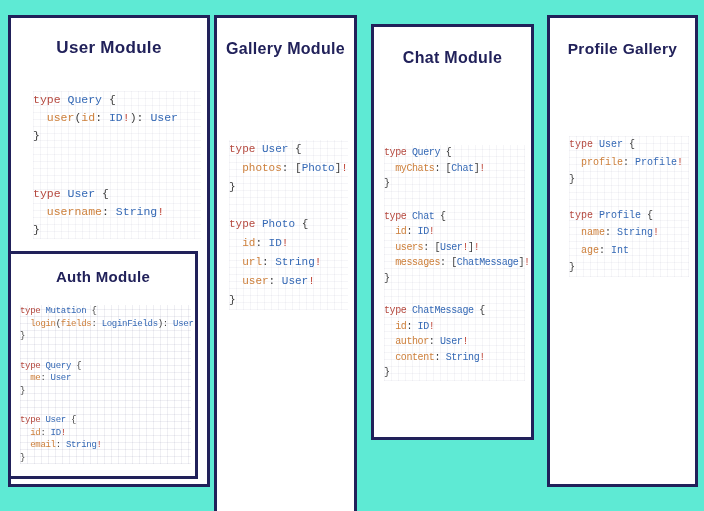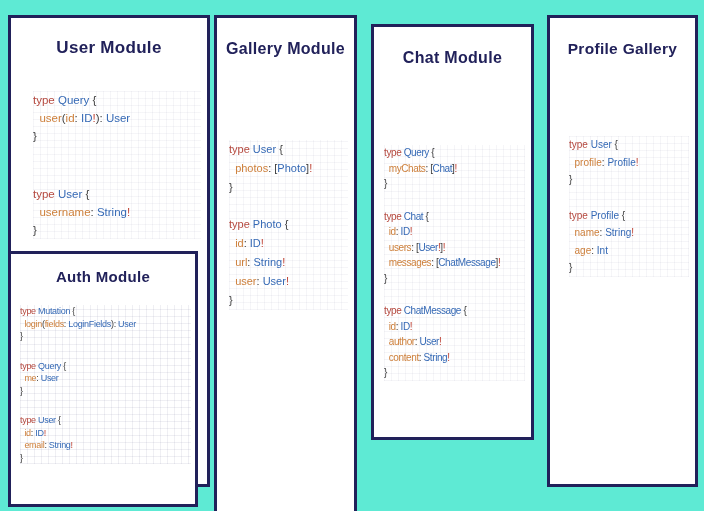--- a/index.html
+++ b/index.html
@@ -10,41 +10,41 @@
   }
   .panel{
     position:absolute;background:#ffffff;border:3px solid var(--navy);
     box-sizing:border-box;
   }
   .panel h2{
     margin:0;text-align:center;font-weight:bold;color:var(--navy);
     letter-spacing:.3px;font-family:"Liberation Sans",sans-serif;
   }
   .code{
-    font-family:Liberation Sans, sans-serif;
+    font-family:Liberation Mono, monospace;
     white-space:pre;color:var(--punct);
     background-image:
       repeating-linear-gradient(0deg, rgba(30,30,90,.045) 0, rgba(30,30,90,.045) 1px, transparent 1px, transparent 7px),
       repeating-linear-gradient(90deg, rgba(30,30,90,.045) 0, rgba(30,30,90,.045) 1px, transparent 1px, transparent 7px);
   }
   .ln{white-space:pre;}
   .k{color:var(--keyword);}
   .t{color:var(--type);}
   .f{color:var(--field);}
   .p{color:var(--punct);}
   .b{color:var(--bang);}
 
   
   .panel-user{left:8px;top:15px;width:202px;height:472px;}
   .panel-user h2{margin-top:20px;font-size:17px;}
   .code-user{margin:33px 6px 0 22px;font-size:11.5px;line-height:18px;}
   .code-user .blk{margin-bottom:40px;}
 
   
-  .panel-auth{left:8px;top:251px;width:190px;height:256px;z-index:2;}
+  .panel-auth{left:8px;top:251px;width:190px;height:228px;z-index:2;}
   .panel-auth h2{margin-top:14px;font-size:15px;}
   .code-auth{margin:20px 4px 0 9px;font-size:9px;line-height:12.5px;letter-spacing:-0.3px;
     background-image:
       repeating-linear-gradient(0deg, rgba(30,30,90,.07) 0, rgba(30,30,90,.07) 1px, transparent 1px, transparent 7px),
       repeating-linear-gradient(90deg, rgba(30,30,90,.07) 0, rgba(30,30,90,.07) 1px, transparent 1px, transparent 7px);}
   .code-auth .blk{margin-bottom:17px;}
 
   
   .panel-gallery{left:214px;top:15px;width:143px;height:500px;}
   .panel-gallery h2{margin-top:22px;font-size:16px;}

